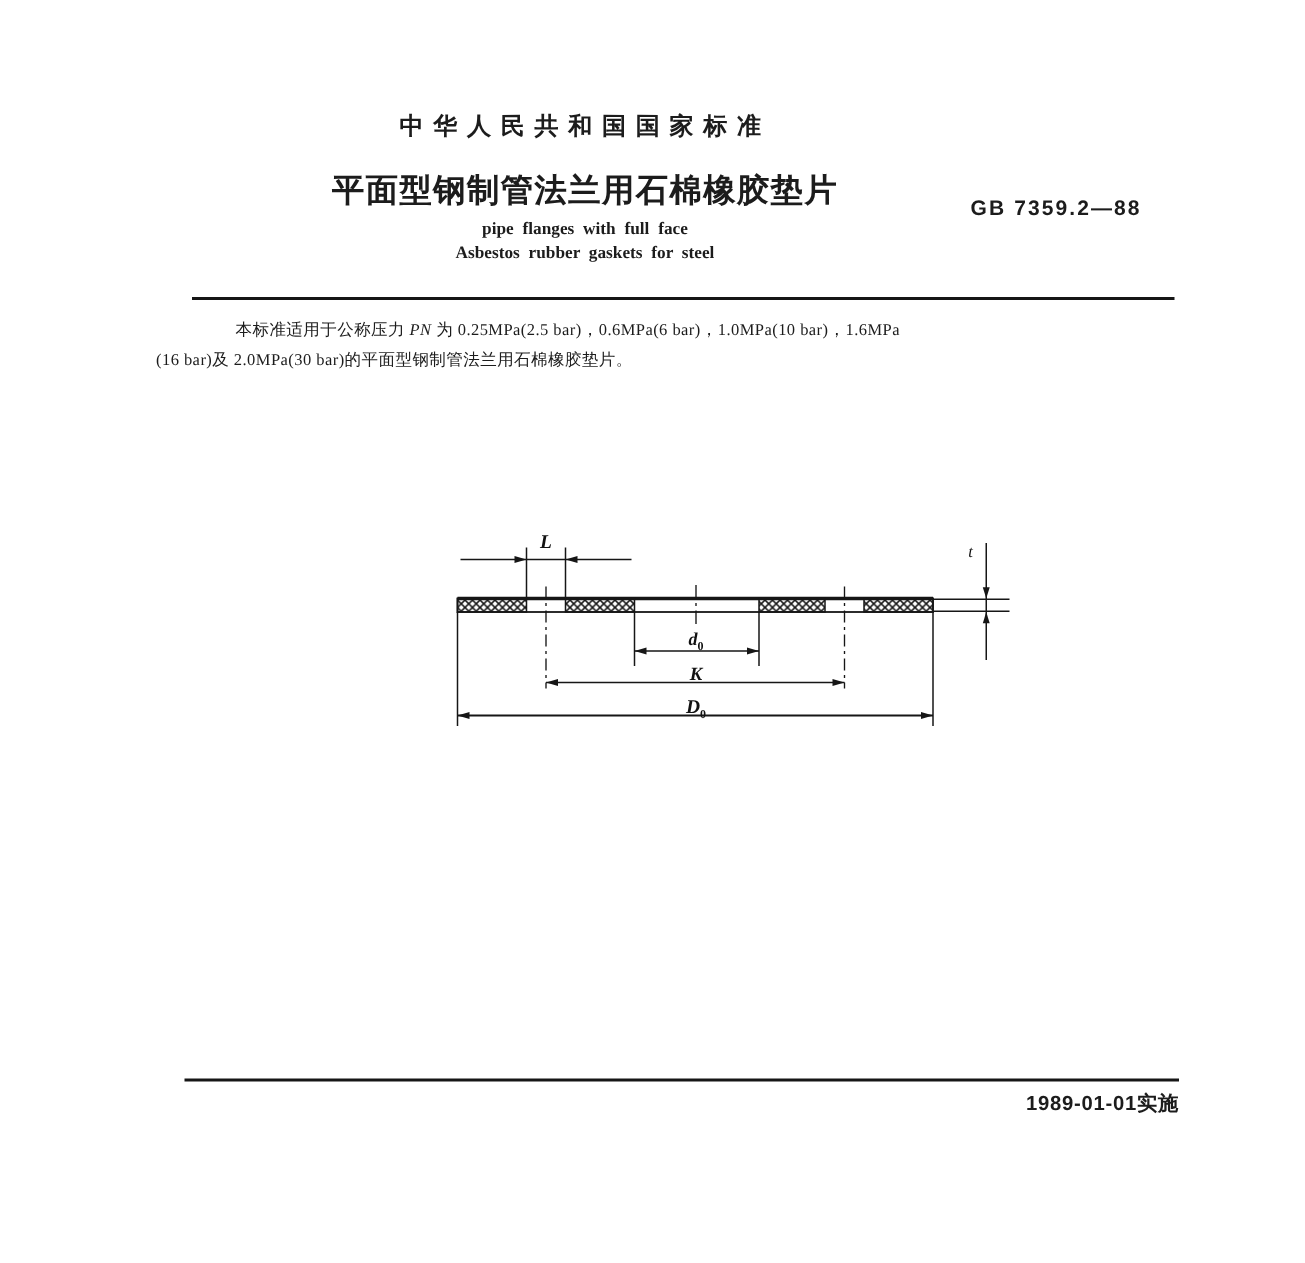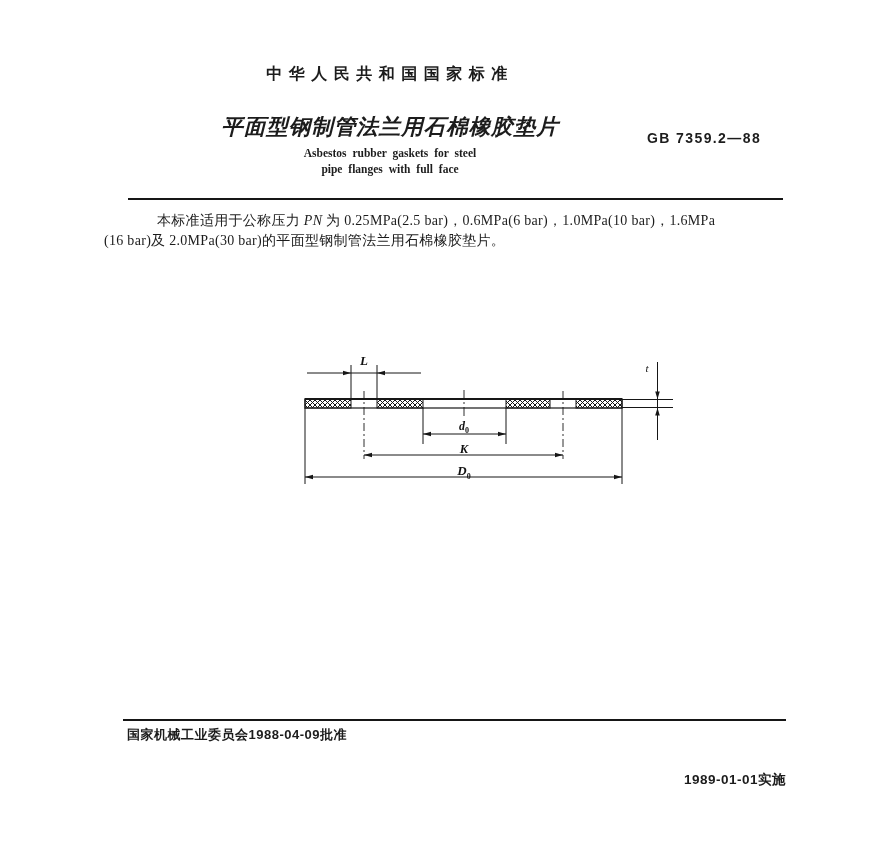--- a/index.html
+++ b/index.html
@@ -1,65 +1,65 @@
 <!DOCTYPE html>
 <html><head>
 <meta charset="utf-8">
 <style>
   html,body{margin:0;padding:0;background:#fff;}
   .page{position:relative;width:870px;height:842px;background:#fff;overflow:hidden;
         font-family:"Liberation Sans",sans-serif;color:#1c1c1c;}
   .abs{position:absolute;}
   .ctr{text-align:center;}
   
-  .org-line{left:120px;top:64px;width:540px;font-weight:700;font-size:16px;letter-spacing:6.5px;}
-  .title-zh{left:120px;top:112px;width:540px;font-weight:700;font-size:21.5px;letter-spacing:1px;font-style:italic;}
+  .org-line{left:120px;top:74px;width:540px;font-weight:700;font-size:16px;letter-spacing:6.5px;}
+  .title-zh{left:120px;top:112px;width:540px;font-weight:700;font-size:21.5px;letter-spacing:1px;}
   .std-no{left:647px;top:130px;font-weight:700;font-size:14px;letter-spacing:1.4px;}
   .title-en{left:120px;top:146px;width:540px;font-family:"Liberation Serif",serif;
             font-weight:700;font-size:11.5px;line-height:15.5px;word-spacing:3px;}
   .rule{background:#161616;height:2px;}
   .rule-top{left:128px;top:198px;width:655px;}
   .rule-bottom{left:123px;top:719px;width:663px;}
   
-  .body-serif{font-family:"Liberation Serif",serif;font-size:14px;letter-spacing:0.3px;white-space:nowrap;}
+  .body-serif{font-family:"Liberation Serif",serif;font-size:11px;letter-spacing:0.3px;white-space:nowrap;}
   .scope-l1{left:157px;top:212px;}
   .scope-l2{left:104px;top:232px;}
   .pn{font-style:italic;font-family:"Liberation Serif",serif;}
   .section1{left:125px;top:258px;}
   .sec-num{font-family:"Liberation Sans",sans-serif;font-weight:700;margin-right:14px;}
   
   .diagram{left:280px;top:350px;width:410px;height:150px;}
   .diagram svg{position:absolute;left:0;top:0;}
   .dim-label{position:absolute;font-family:"Liberation Serif",serif;font-style:italic;
              font-weight:700;color:#111;text-align:center;}
   .lbl-L{left:72px;top:3px;width:24px;font-size:13px;}
   .lbl-t{left:359px;top:12px;width:16px;font-size:11px;font-weight:400;}
   .lbl-d{left:166px;top:69px;width:36px;font-size:12px;}
   .lbl-K{left:166px;top:92px;width:36px;font-size:12.5px;}
   .lbl-D{left:166px;top:113px;width:36px;font-size:13px;}
   .dim-label sub{font-size:8px;font-style:normal;}
   
   .foot{font-weight:700;font-size:13px;letter-spacing:0.5px;}
   .foot-left{left:127px;top:726px;}
-  .foot-right{left:650px;top:727px;width:136px;text-align:right;font-size:13.5px;margin-top:44px;}
+  .foot-right{left:650px;top:727px;width:136px;text-align:right;font-size:13.5px;}
 </style>
 </head>
 <body>
 
 <div class="page">
 
   <div class="abs ctr org-line">中华人民共和国国家标准</div>
 
   <div class="abs ctr title-zh">平面型钢制管法兰用石棉橡胶垫片</div>
 
   <div class="abs std-no">GB 7359.2—88</div>
 
   <div class="abs ctr title-en">
+    <div>pipe flanges with full face</div>
     <div>Asbestos rubber gaskets for steel</div>
-    <div>pipe flanges with full face</div>
   </div>
 
   <div class="abs rule rule-top"></div>
 
   <div class="abs body-serif scope-l1"><span>本标准适用于公称压力 </span><span class="pn">PN</span><span> 为 0.25MPa(2.5 bar)，0.6MPa(6 bar)，1.0MPa(10 bar)，1.6MPa</span></div>
   <div class="abs body-serif scope-l2">(16 bar)及 2.0MPa(30 bar)的平面型钢制管法兰用石棉橡胶垫片。</div>
 
 
   <div class="abs diagram">
     <svg width="410" height="150" viewBox="0 0 410 150">
@@ -112,16 +112,15 @@
       <polygon points="342,127 334,124.7 334,129.3" fill="#161616"></polygon>
     </svg>
     <span class="dim-label lbl-L">L</span>
     <span class="dim-label lbl-t">t</span>
     <span class="dim-label lbl-d"><span>d</span><sub>0</sub></span>
     <span class="dim-label lbl-K">K</span>
     <span class="dim-label lbl-D"><span>D</span><sub>0</sub></span>
   </div>
 
   <div class="abs rule rule-bottom"></div>
-  <div class="abs foot foot-left">国家机械工业委员会1988-04-09批准</div>
   <div class="abs foot foot-right">1989-01-01实施</div>
 
 </div>
 
 </body></html>

